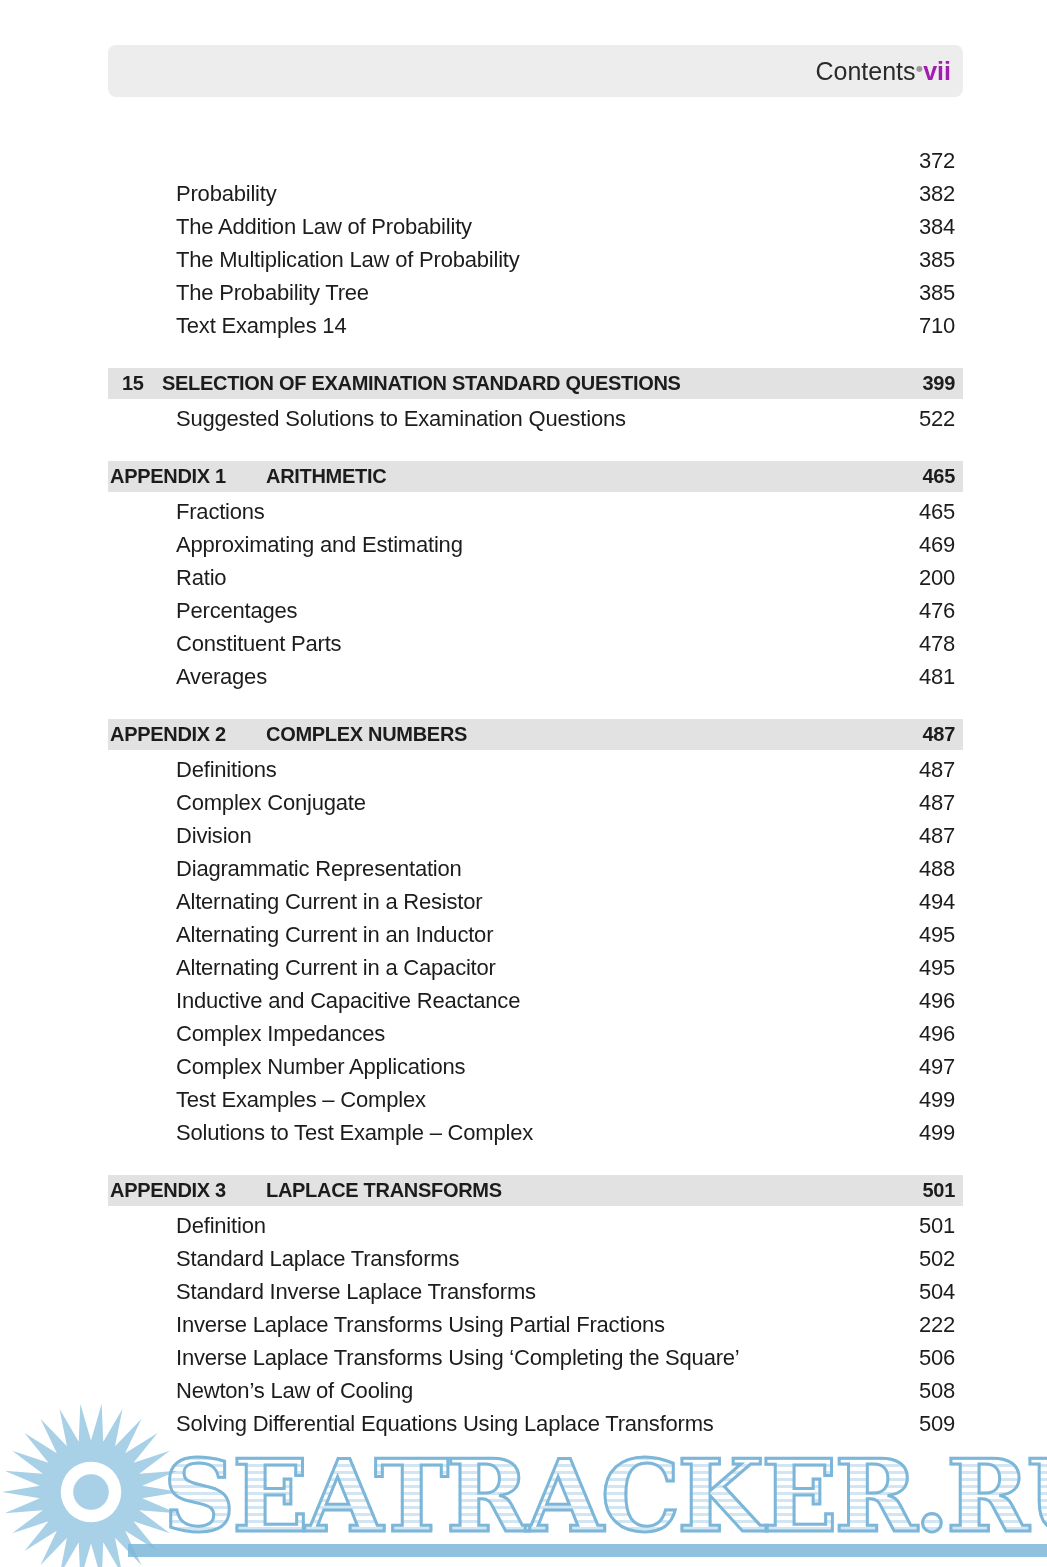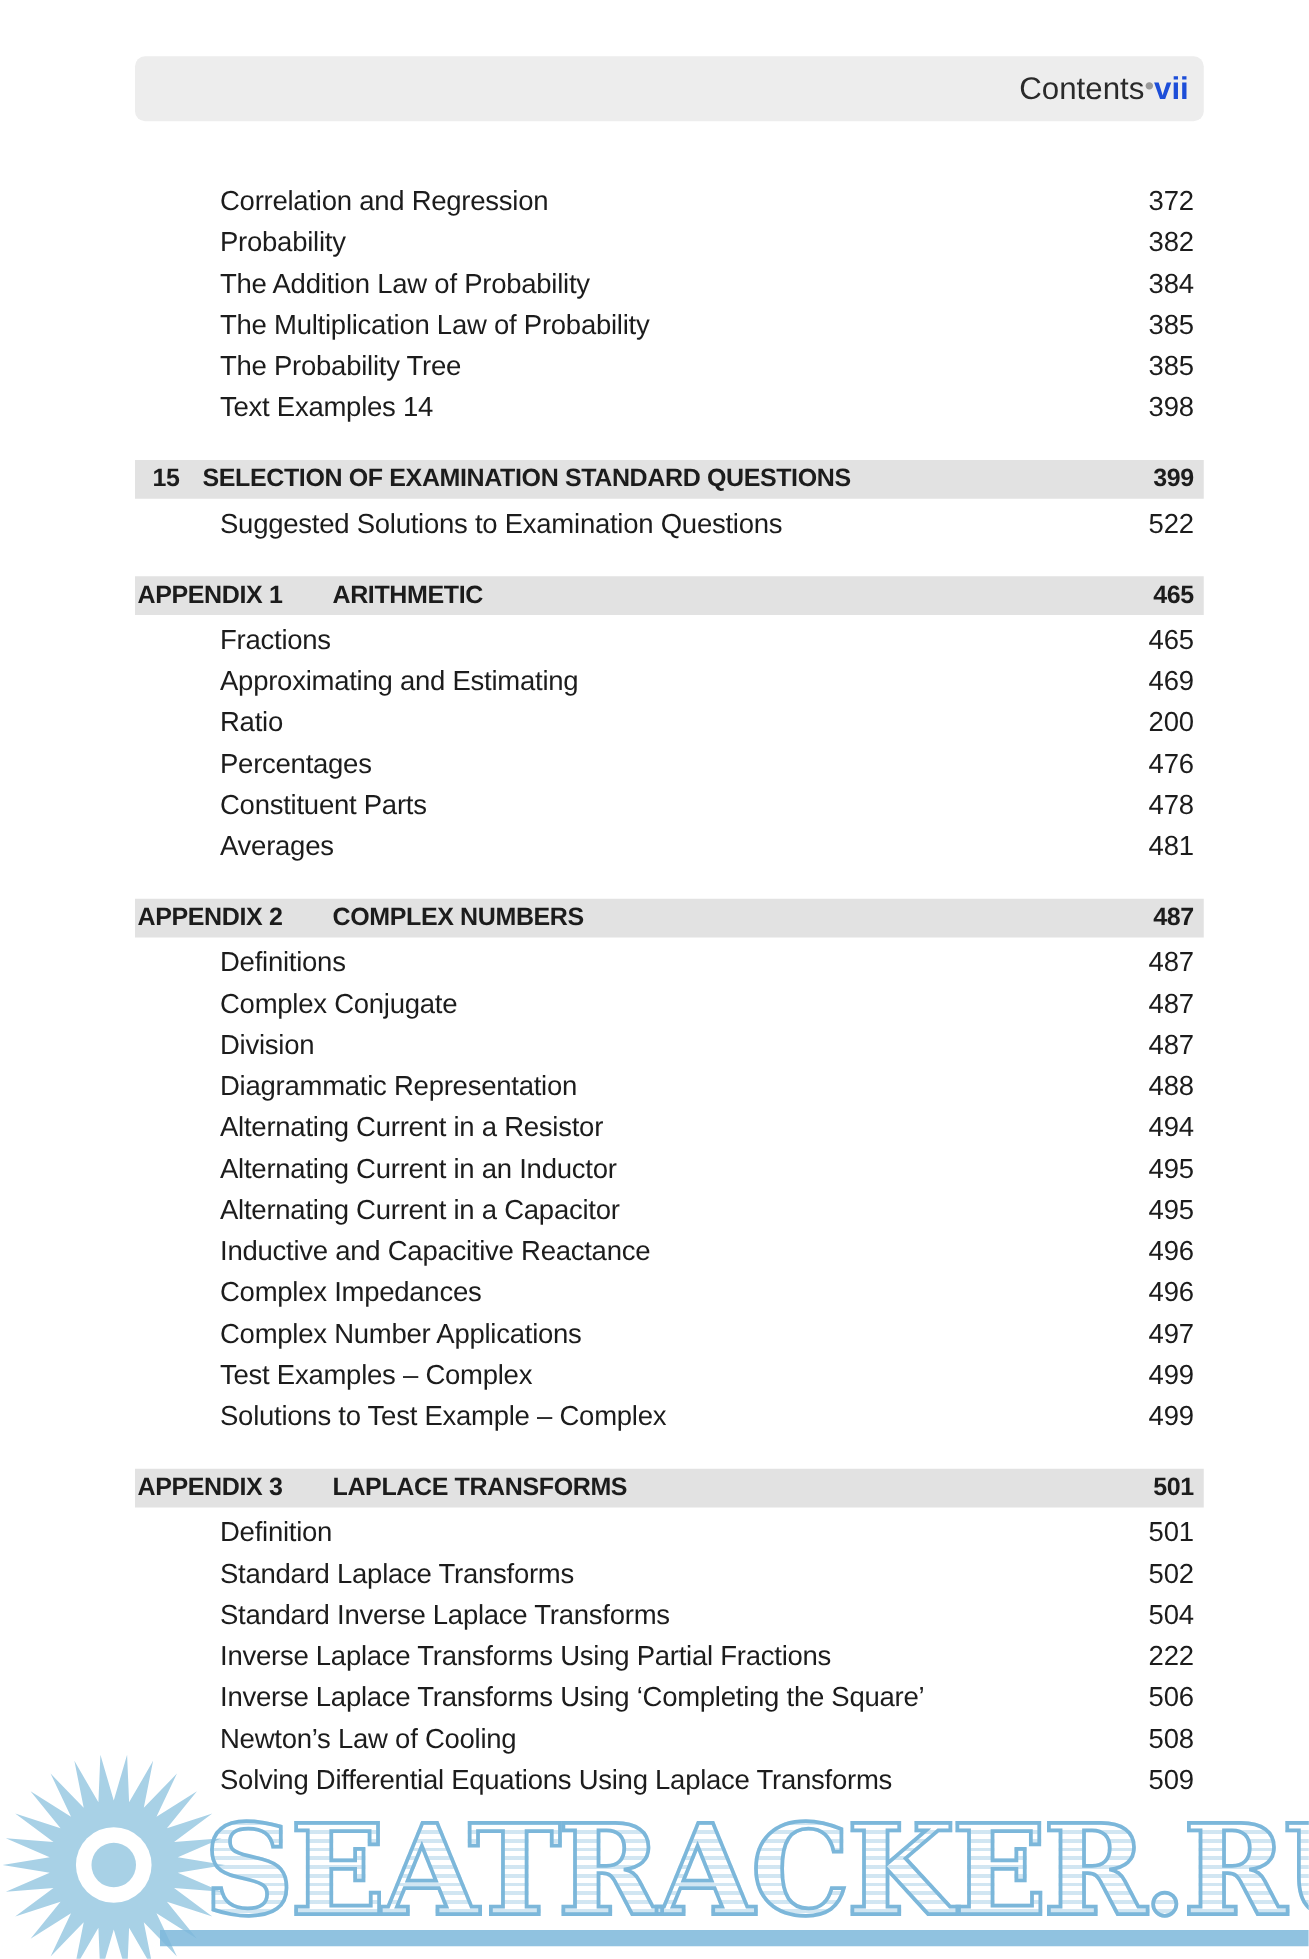--- a/index.html
+++ b/index.html
@@ -30,21 +30,21 @@
     background:var(--header-bar);
     border-radius:8px;
     display:flex;
     justify-content:flex-end;
     align-items:center;
     padding-right:12px;
     font-size:25px;
   }
   .hdr-title{color:#2a2a2a;}
   .hdr-bullet{color:var(--bullet);font-size:22px;position:relative;top:-2px;}
-  .hdr-page{font-weight:bold;color:#1d4ed8;}
+  .hdr-page{font-weight:bold;color:#a21caf;}
 
   
   .toc{margin-top:44px;}
   .section{margin-top:26px;}
   .section:first-child{margin-top:0;}
   .section-bar{
     height:31px;
     background:var(--bar);
     display:flex;
     align-items:center;
@@ -116,21 +116,20 @@
     <span class="hdr-title">Contents</span>
     <span class="hdr-bullet">•</span>
     <span class="hdr-page">vii</span>
   </header>
 
   <main class="toc">
   <section class="section plain">
 
     <div class="entries">
   <div class="row">
-    <span class="entry-title">Correlation and Regression</span>
     <span class="entry-page">372</span>
   </div>
 
   <div class="row">
     <span class="entry-title">Probability</span>
     <span class="entry-page">382</span>
   </div>
 
   <div class="row">
     <span class="entry-title">The Addition Law of Probability</span>
@@ -142,21 +141,21 @@
     <span class="entry-page">385</span>
   </div>
 
   <div class="row">
     <span class="entry-title">The Probability Tree</span>
     <span class="entry-page">385</span>
   </div>
 
   <div class="row">
     <span class="entry-title">Text Examples 14</span>
-    <span class="entry-page">398</span>
+    <span class="entry-page">710</span>
   </div>
 </div>
   </section>
 
   <section class="section chapter">
     <div class="section-bar">
       <span class="sec-label">15</span>
       <span class="sec-title">SELECTION OF EXAMINATION STANDARD QUESTIONS</span>
       <span class="sec-page">399</span>
     </div>

